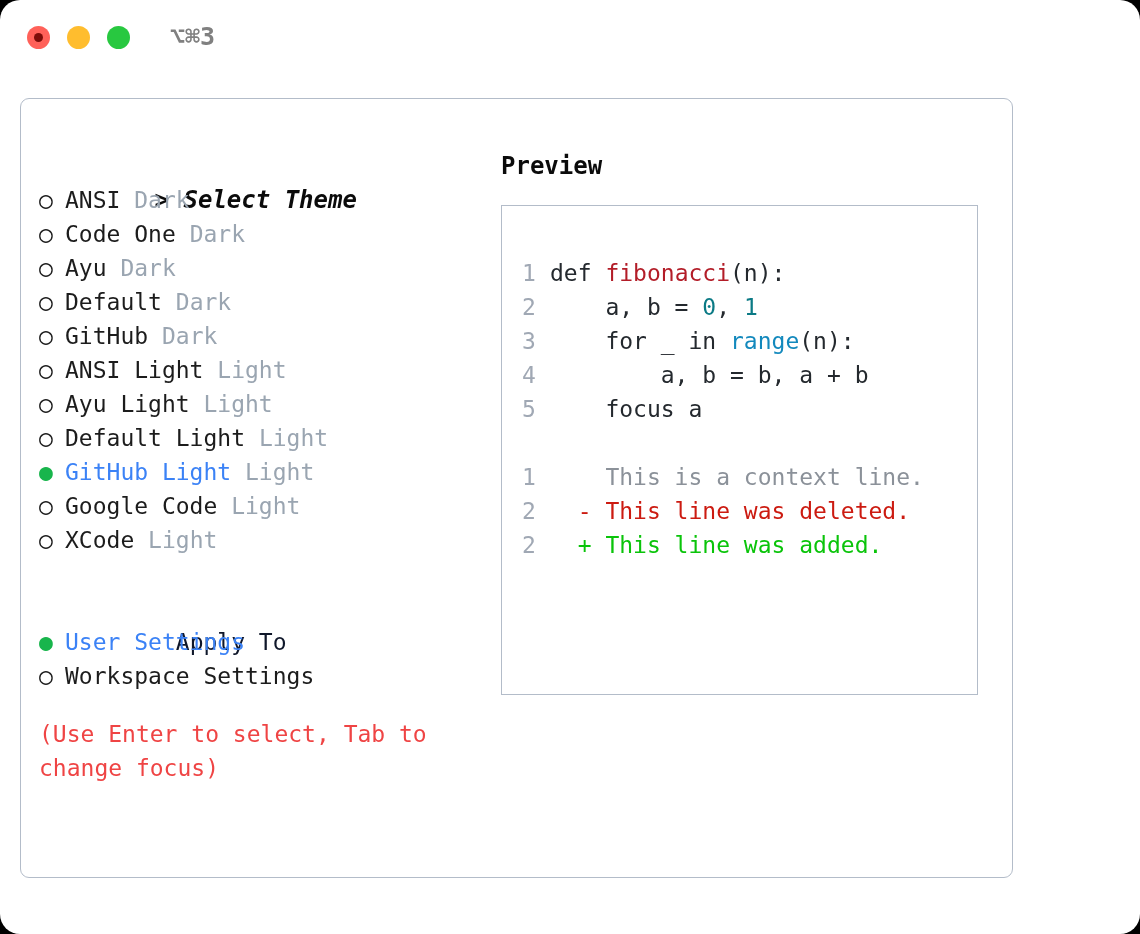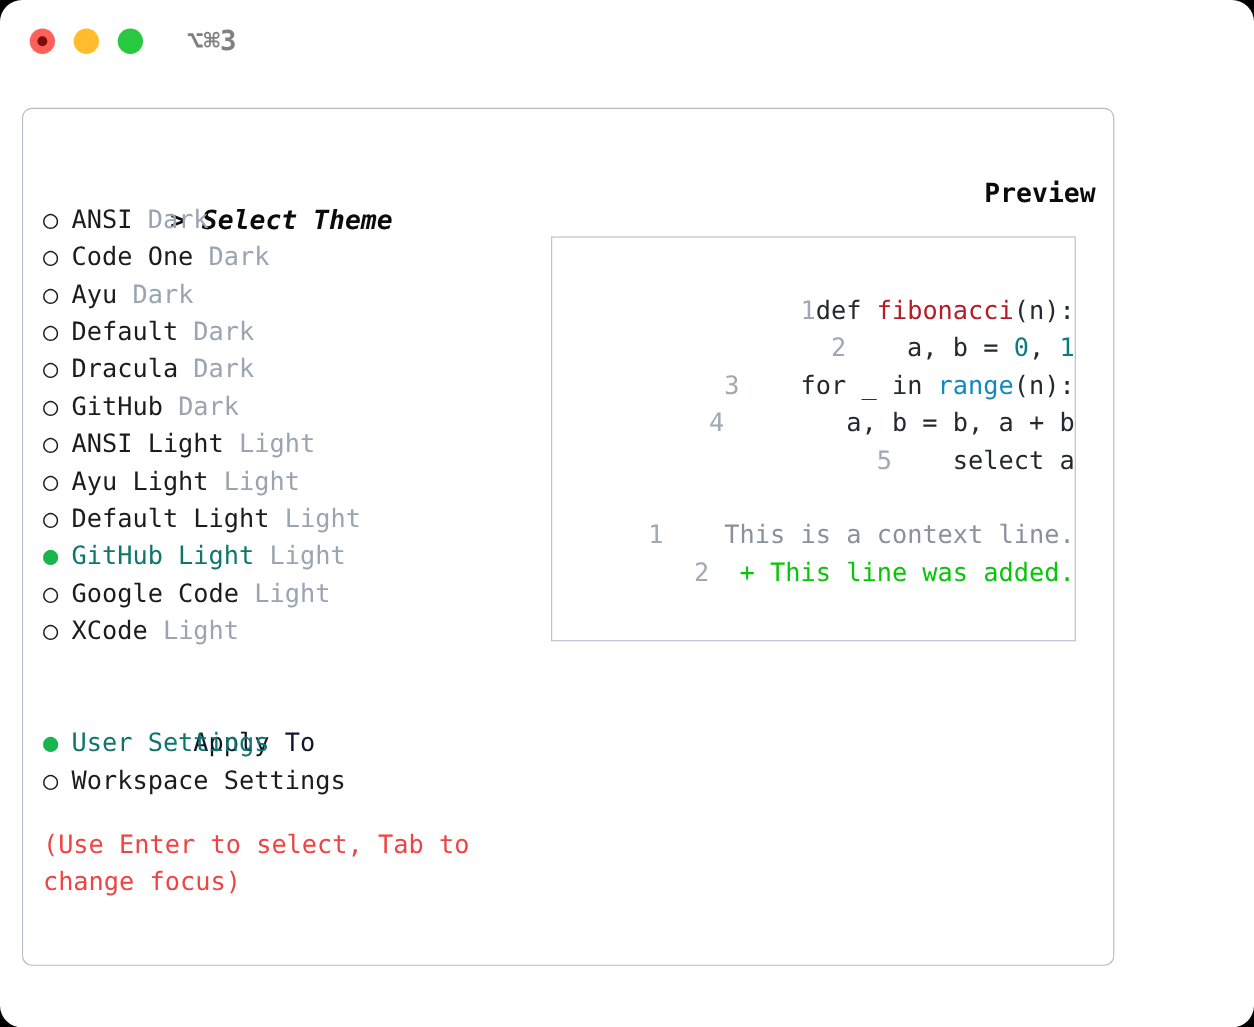--- a/index.html
+++ b/index.html
@@ -92,21 +92,21 @@
     font-size: 24px;
     font-style: italic;
   }
   .marker {
     display: inline-block;
     width: 26px;
     color: #1c1c1c;
   }
   .marker.sel { color: #18b54c; }
   .lbl-dim  { color: #9aa5b1; }
-  .lbl-sel  { color: #0f766e; margin-top: 34px; }
+  .lbl-sel  { color: #3b82f6; margin-top: 34px; }
   .subhdr {
     font-size: 23px;
     color: #0f172a;
     height: 34px;
     line-height: 34px;
     white-space: pre;
   }
   .spacer { height: 34px; }
   #hint {
     margin-top: 24px;
@@ -114,35 +114,34 @@
     line-height: 34px;
     color: #ef4444;
     width: 410px;
     white-space: pre-wrap;
   }
 
   
   #right-col {
     position: absolute;
     left: 480px;
-    top: 60px;
+    top: 50px;
     width: 495px;
-    text-align: right;
   }
   #preview-title {
     font-size: 24px;
     font-weight: bold;
     color: #0b0b0b;
     line-height: 34px;
     white-space: pre;
   }
   #preview-box {
     margin-top: 22px;
     width: 477px;
-    height: 368px;
+    height: 490px;
     box-sizing: border-box;
     border: 1.5px solid #b3bcc9;
     background: #ffffff;
     padding: 50px 0 0 20px;
   }
   .cline {
     font-size: 23px;
     line-height: 34px;
     white-space: pre;
     color: #24292e;
@@ -179,21 +178,20 @@
 
       <div class="row hdr">
         <span>&gt;</span><span> </span><span>Select Theme</span>
       </div>
 
       <div id="theme-list">
           <div class="row"><span class="marker">○</span><span>ANSI </span><span class="lbl-dim">Dark</span></div>
           <div class="row"><span class="marker">○</span><span>Code One </span><span class="lbl-dim">Dark</span></div>
           <div class="row"><span class="marker">○</span><span>Ayu </span><span class="lbl-dim">Dark</span></div>
           <div class="row"><span class="marker">○</span><span>Default </span><span class="lbl-dim">Dark</span></div>
-          <div class="row"><span class="marker">○</span><span>Dracula </span><span class="lbl-dim">Dark</span></div>
           <div class="row"><span class="marker">○</span><span>GitHub </span><span class="lbl-dim">Dark</span></div>
           <div class="row"><span class="marker">○</span><span>ANSI Light </span><span class="lbl-dim">Light</span></div>
           <div class="row"><span class="marker">○</span><span>Ayu Light </span><span class="lbl-dim">Light</span></div>
           <div class="row"><span class="marker">○</span><span>Default Light </span><span class="lbl-dim">Light</span></div>
           <div class="row"><span class="marker sel">●</span><span class="lbl-sel">GitHub Light </span><span class="lbl-dim">Light</span></div>
           <div class="row"><span class="marker">○</span><span>Google Code </span><span class="lbl-dim">Light</span></div>
           <div class="row"><span class="marker">○</span><span>XCode </span><span class="lbl-dim">Light</span></div>
         </div>
 
       <div class="spacer"></div>
@@ -211,24 +209,25 @@
     </div>
 
     <div id="right-col">
       <div id="preview-title">Preview</div>
       <div id="preview-box">
         <div id="code-block">
             <div class="cline"><span class="ln">1</span><span>def </span><span class="tok-fn">fibonacci</span><span>(n):</span></div>
             <div class="cline"><span class="ln">2</span><span>    a, b = </span><span class="tok-num">0</span><span>, </span><span class="tok-num">1</span></div>
             <div class="cline"><span class="ln">3</span><span>    for _ in </span><span class="tok-call">range</span><span>(n):</span></div>
             <div class="cline"><span class="ln">4</span><span>        a, b = b, a + b</span></div>
-            <div class="cline"><span class="ln">5</span><span>    select a</span></div>
+            <div class="cline"><span class="ln">5</span><span>    focus a</span></div>
           </div>
         <div class="blank"></div>
         <div id="diff-block">
             <div class="cline"><span class="ln">1</span><span class="d-ctx">    This is a context line.</span></div>
+            <div class="cline"><span class="ln">2</span><span class="d-del">  - This line was deleted.</span></div>
             <div class="cline"><span class="ln">2</span><span class="d-add">  + This line was added.</span></div>
           </div>
       </div>
     </div>
 
   </div>
 </div>
 
 </body></html>

